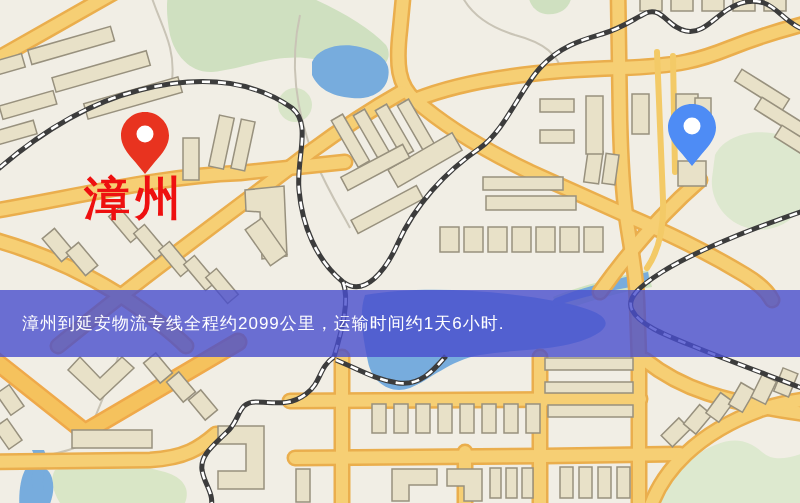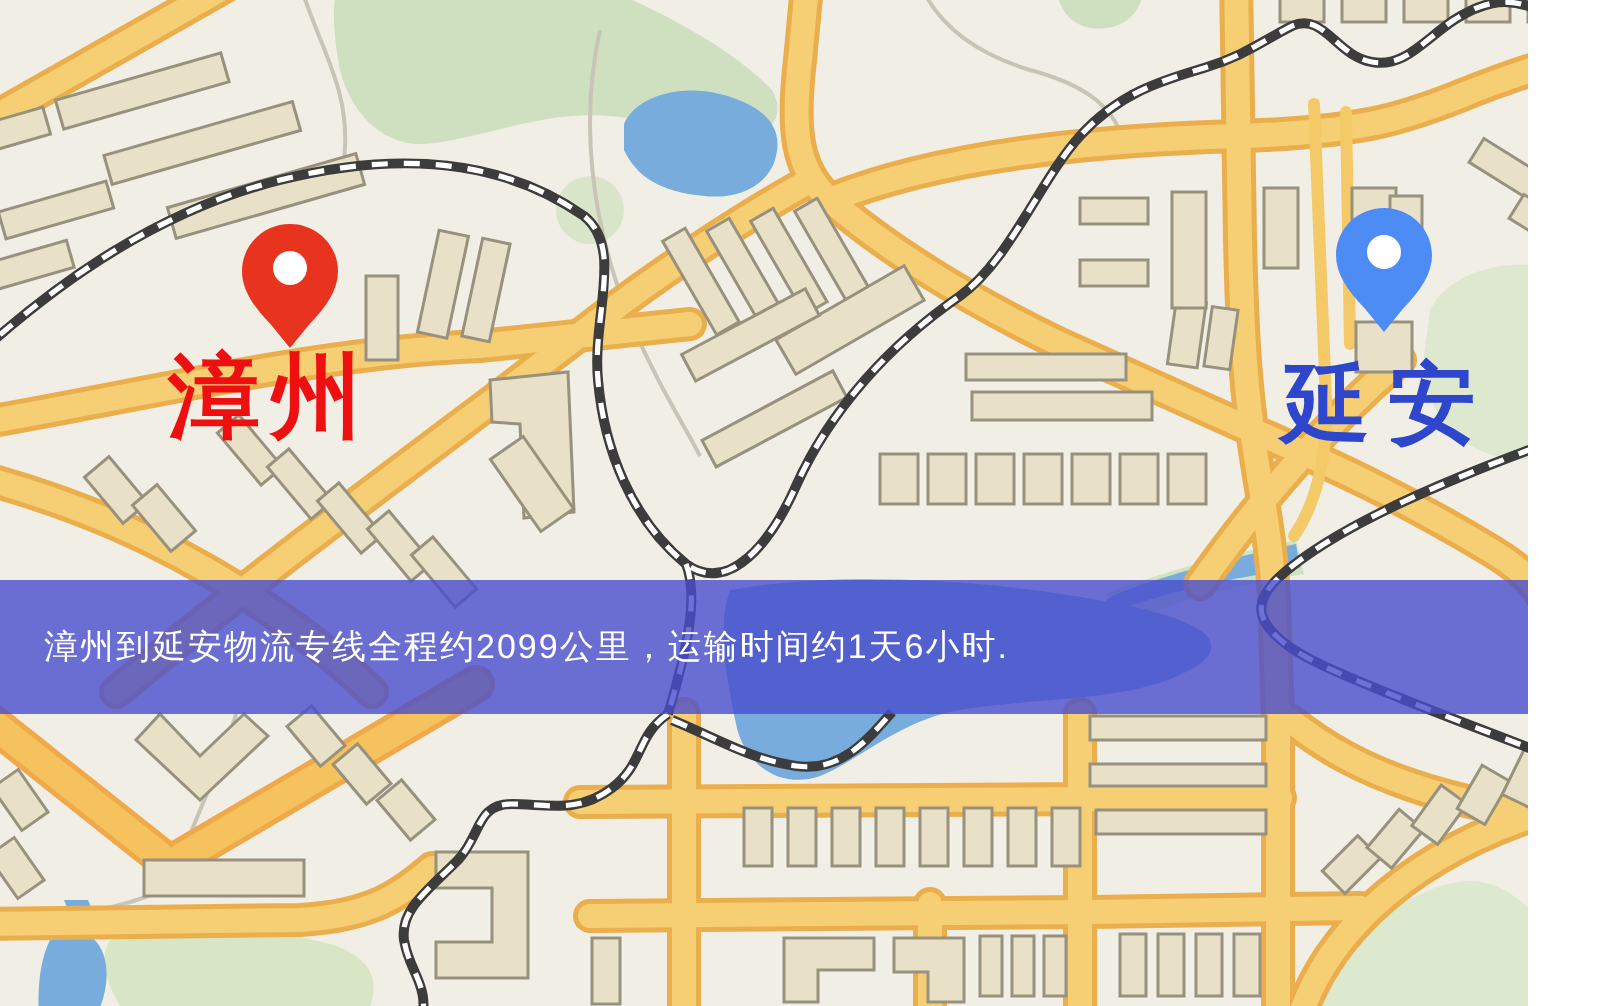--- a/index.html
+++ b/index.html
@@ -1,20 +1,19 @@
 <!DOCTYPE html>
 <html><head>
 <meta charset="utf-8">
 <style>
   html,body{margin:0;padding:0;}
   .scene{
-    position:relative;width:740px;height:503px;overflow:hidden;
+    position:relative;width:800px;height:503px;overflow:hidden;
     background:#f1eee5;
     font-family:"Liberation Sans","DejaVu Sans",sans-serif;
-    padding-left:24px;
   }
   .map-svg{position:absolute;left:0;top:0;}
   .city-label{
     position:absolute;
     font-family:"Liberation Serif","DejaVu Serif",serif;
     font-weight:bold;line-height:1;white-space:nowrap;
     user-select:none;
   }
   .label-origin{left:84px;top:176px;font-size:46px;color:#ee1010;letter-spacing:5px;}
   .label-dest{left:641px;top:181px;font-size:44px;color:#2e46cb;letter-spacing:9px;}
@@ -233,19 +232,18 @@
       <path fill="#e8331f" d="M24 0 C37.3 0 48 10.6 48 23.6 C48 32.8 42.3 41.2 33.8 50 L24 62 L14.2 50 C5.7 41.2 0 32.8 0 23.6 C0 10.6 10.7 0 24 0 Z"></path>
       <circle cx="24" cy="22" r="8.5" fill="#ffffff"></circle>
     </g>
     <g transform="translate(668,104)">
       <path fill="#4e8cf5" d="M24 0 C37.3 0 48 10.6 48 23.6 C48 32.8 42.3 41.2 33.8 50 L24 62 L14.2 50 C5.7 41.2 0 32.8 0 23.6 C0 10.6 10.7 0 24 0 Z"></path>
       <circle cx="24" cy="22" r="8.5" fill="#ffffff"></circle>
     </g>
   </svg>
 
   <div class="city-label label-origin">漳州</div>
-  <div class="city-label label-dest">延安</div>
 
   <div class="route-banner">
     <span>漳州到延安物流专线全程约2099公里，运输时间约1天6小时.</span>
   </div>
 
 </div>
 
 </body></html>

